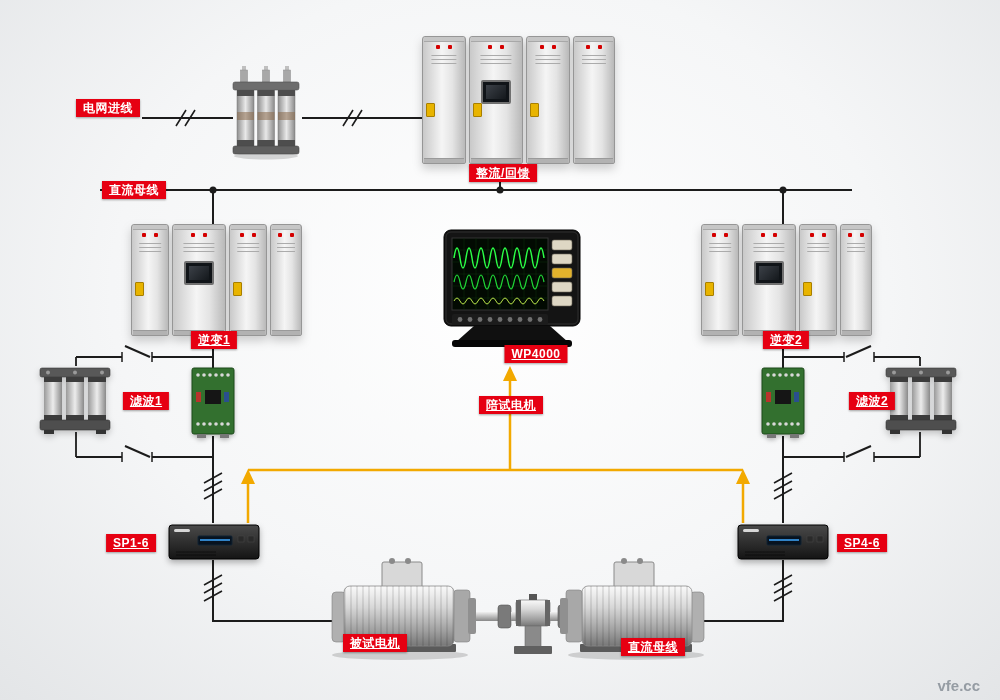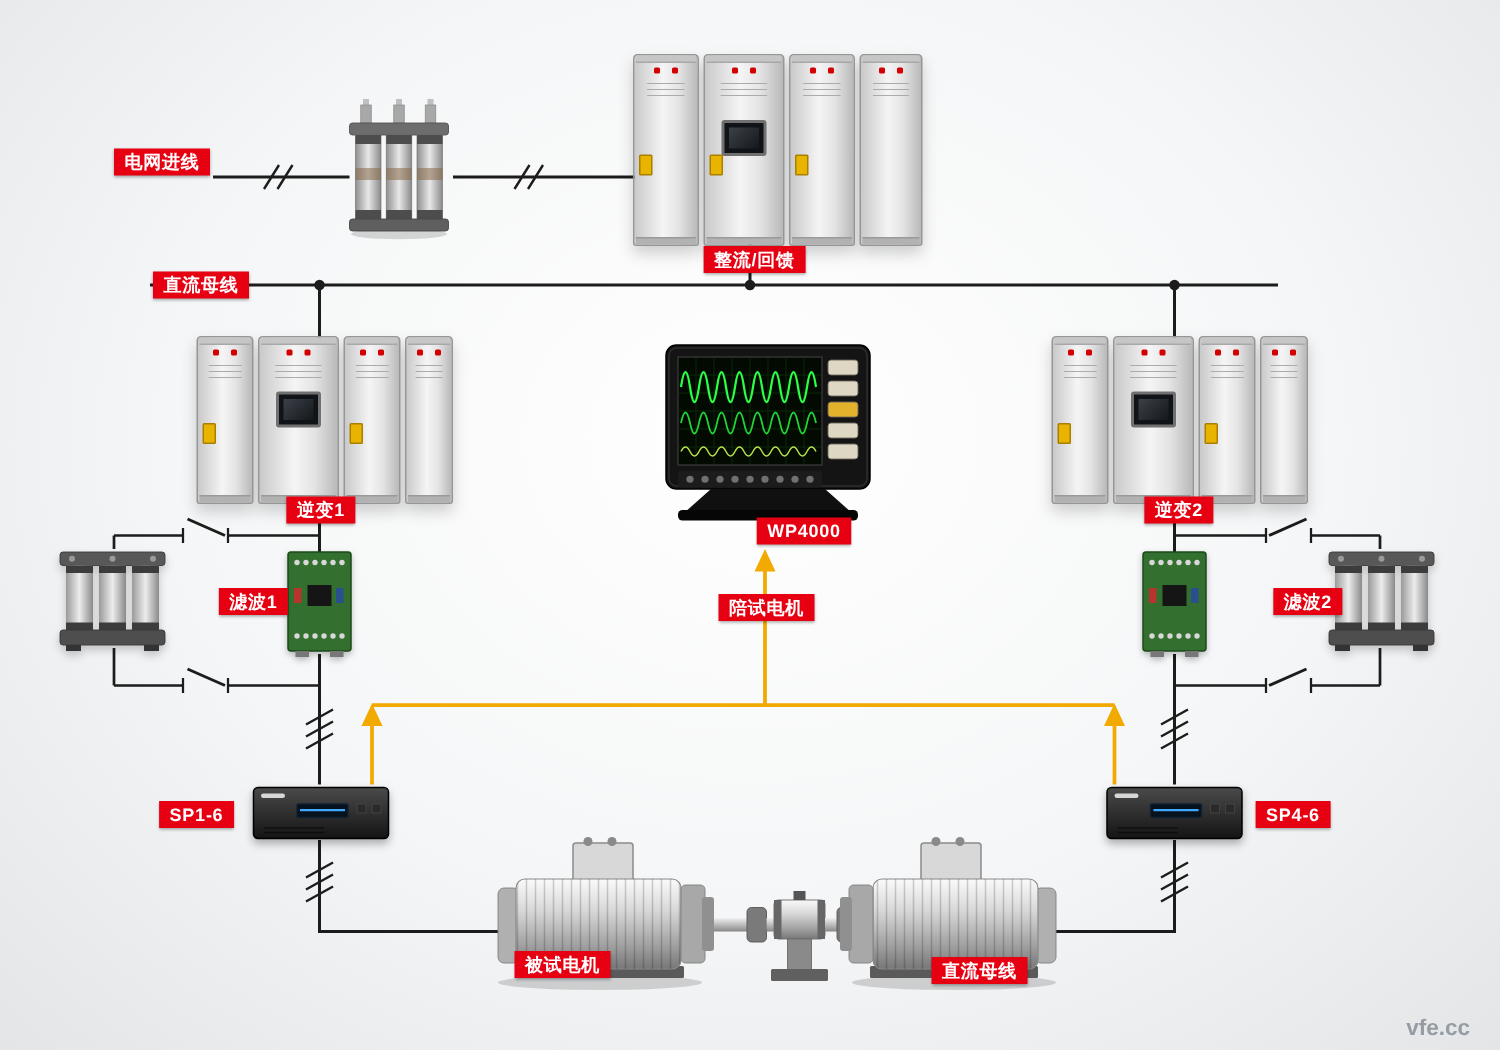--- a/index.html
+++ b/index.html
@@ -19,21 +19,21 @@
   .leds::before{left:0}.leds::after{right:0}
   .vent{position:absolute;top:18px;left:50%;transform:translateX(-50%);width:60%;height:11px;
         background:repeating-linear-gradient(180deg,#ababab 0 1px,transparent 1px 4px);}
   .window{position:absolute;top:44%;left:50%;transform:translate(-50%,-50%);width:26px;height:20px;
           background:#101418;border:2px solid #707070;border-radius:2px;}
   .window::after{content:"";position:absolute;inset:3px;background:linear-gradient(135deg,#3c4148,#14181c);}
   .badge{position:absolute;left:3px;top:52%;width:7px;height:12px;background:#e8b400;border:1px solid #a87f00;border-radius:1px;}
   .lbl{position:absolute;z-index:30;background:var(--label-bg,#e60012);color:var(--label-text,#ffffff);
        font:bold 12px/1 "Liberation Sans",sans-serif;padding:3px 7px;white-space:nowrap;
        box-shadow:0 1px 2px rgba(0,0,0,.35);letter-spacing:.5px;}
-  .ctr{transform:translateX(-50%);}
+  .ctr{transform:translateX(-50%);text-decoration:underline;}
   .watermark{position:absolute;right:20px;bottom:6px;z-index:40;color:#959ca3;
              font:bold 15px "Liberation Sans",sans-serif;margin-left:43px;}
 </style>
 </head>
 <body>
 
 <div class="stage">
 
   <svg class="wires" width="1000" height="700" viewBox="0 0 1000 700">
     <g>
@@ -400,21 +400,21 @@
       </g>
     </svg>
   </div>
 
   <div class="lbl" style="left:76px;top:99px">电网进线</div>
   <div class="lbl ctr" style="left:503px;top:164px">整流/回馈</div>
   <div class="lbl" style="left:102px;top:181px">直流母线</div>
   <div class="lbl ctr" style="left:214px;top:331px">逆变1</div>
   <div class="lbl ctr" style="left:786px;top:331px">逆变2</div>
   <div class="lbl ctr" style="left:536px;top:345px">WP4000</div>
-  <div class="lbl ctr" style="left:169px;top:392px">滤波1</div>
+  <div class="lbl ctr" style="left:146px;top:392px">滤波1</div>
   <div class="lbl ctr" style="left:872px;top:392px">滤波2</div>
   <div class="lbl ctr" style="left:511px;top:396px">陪试电机</div>
   <div class="lbl ctr" style="left:131px;top:534px">SP1-6</div>
   <div class="lbl ctr" style="left:862px;top:534px">SP4-6</div>
   <div class="lbl ctr" style="left:375px;top:634px">被试电机</div>
   <div class="lbl ctr" style="left:653px;top:638px">直流母线</div>
 
   <div class="watermark">vfe.cc</div>
 </div>
 

